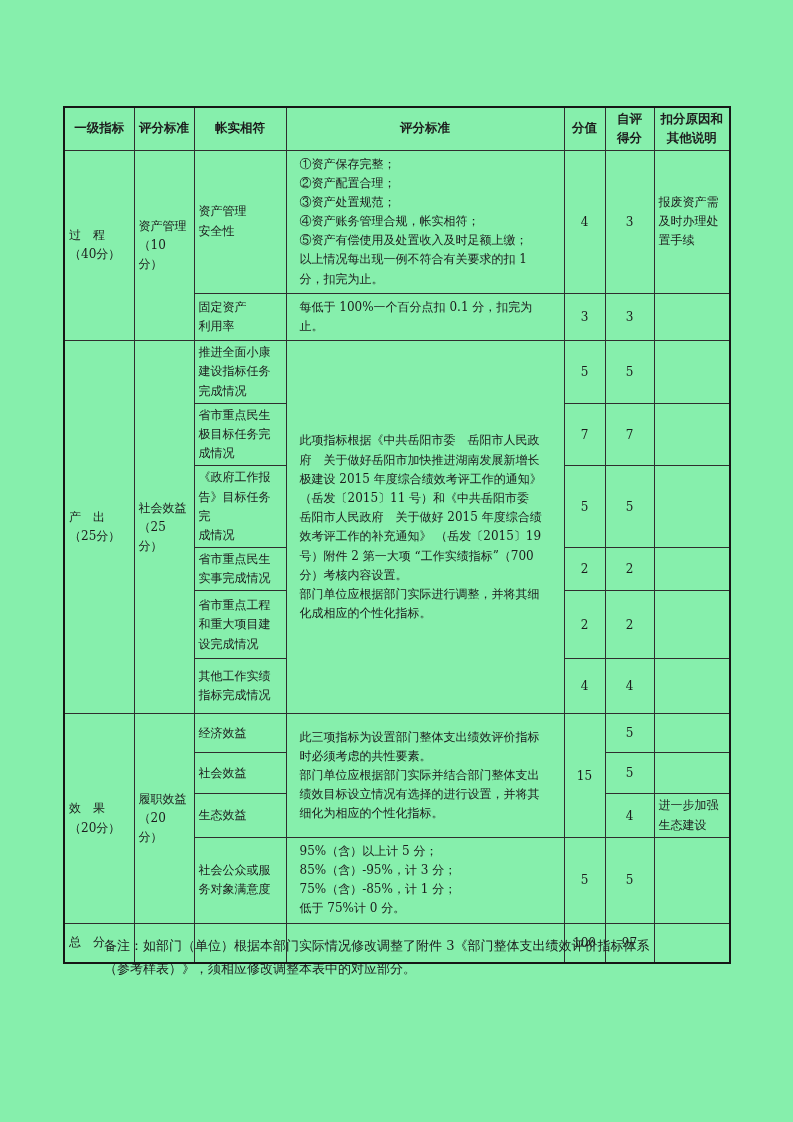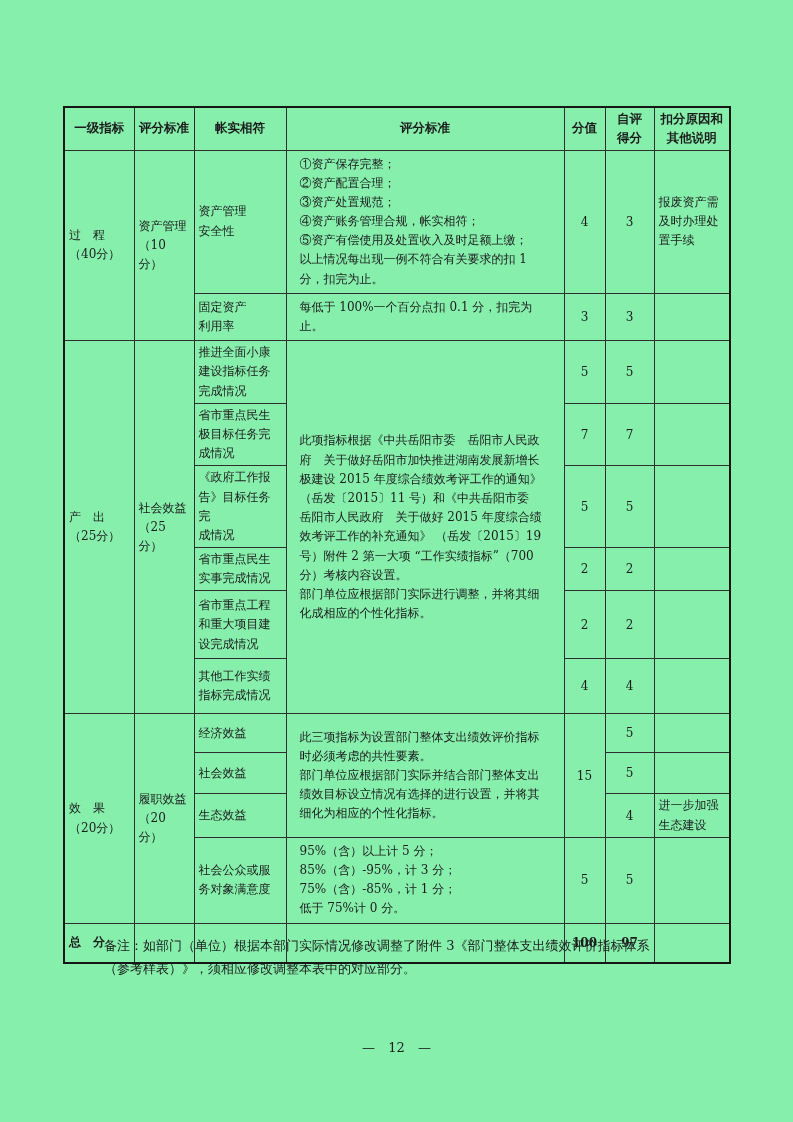--- a/index.html
+++ b/index.html
@@ -14,21 +14,21 @@
   th,td{
     border:1px solid #2e2e2e;padding:2px 4px;font-size:12px;
     vertical-align:middle;overflow:hidden;
   }
   th{font-weight:bold;text-align:center;white-space:pre-line;font-size:12.5px;line-height:1.5;}
   td.c-l1,td.c-l2,td.c-l3{text-align:left;white-space:pre-line;line-height:1.6;}
   td.c-crit{text-align:left;white-space:pre-line;line-height:1.6;padding:4px 13px;}
   td.c-num{text-align:center;font-size:12px;}
   td.c-remark{text-align:left;white-space:pre-line;line-height:1.6;}
   tr.thick>td{border-top:1.8px solid #161616;}
-  tr.total>td{font-weight:bold;}
+  tr.total>td{font-weight:normal;}
   .note{
     position:absolute;left:104px;top:934px;width:606px;
     font-size:13px;line-height:1.8;white-space:pre-line;
   }
   .page-number{
     position:absolute;left:0;top:1040px;width:100%;text-align:center;
     font-size:13px;word-spacing:9px;
   }
 </style>
 </head>
@@ -184,15 +184,14 @@
         <td class="c-num">100</td>
         <td class="c-num">97</td>
         <td class="c-remark"></td>
       </tr>
     </tbody>
   </table>
 
   <div class="note">备注：如部门（单位）根据本部门实际情况修改调整了附件 3《部门整体支出绩效评价指标体系
 （参考样表）》，须相应修改调整本表中的对应部分。</div>
 
-  <div class="page-number">— 12 —</div>
 
 </div>
 
 </body></html>

